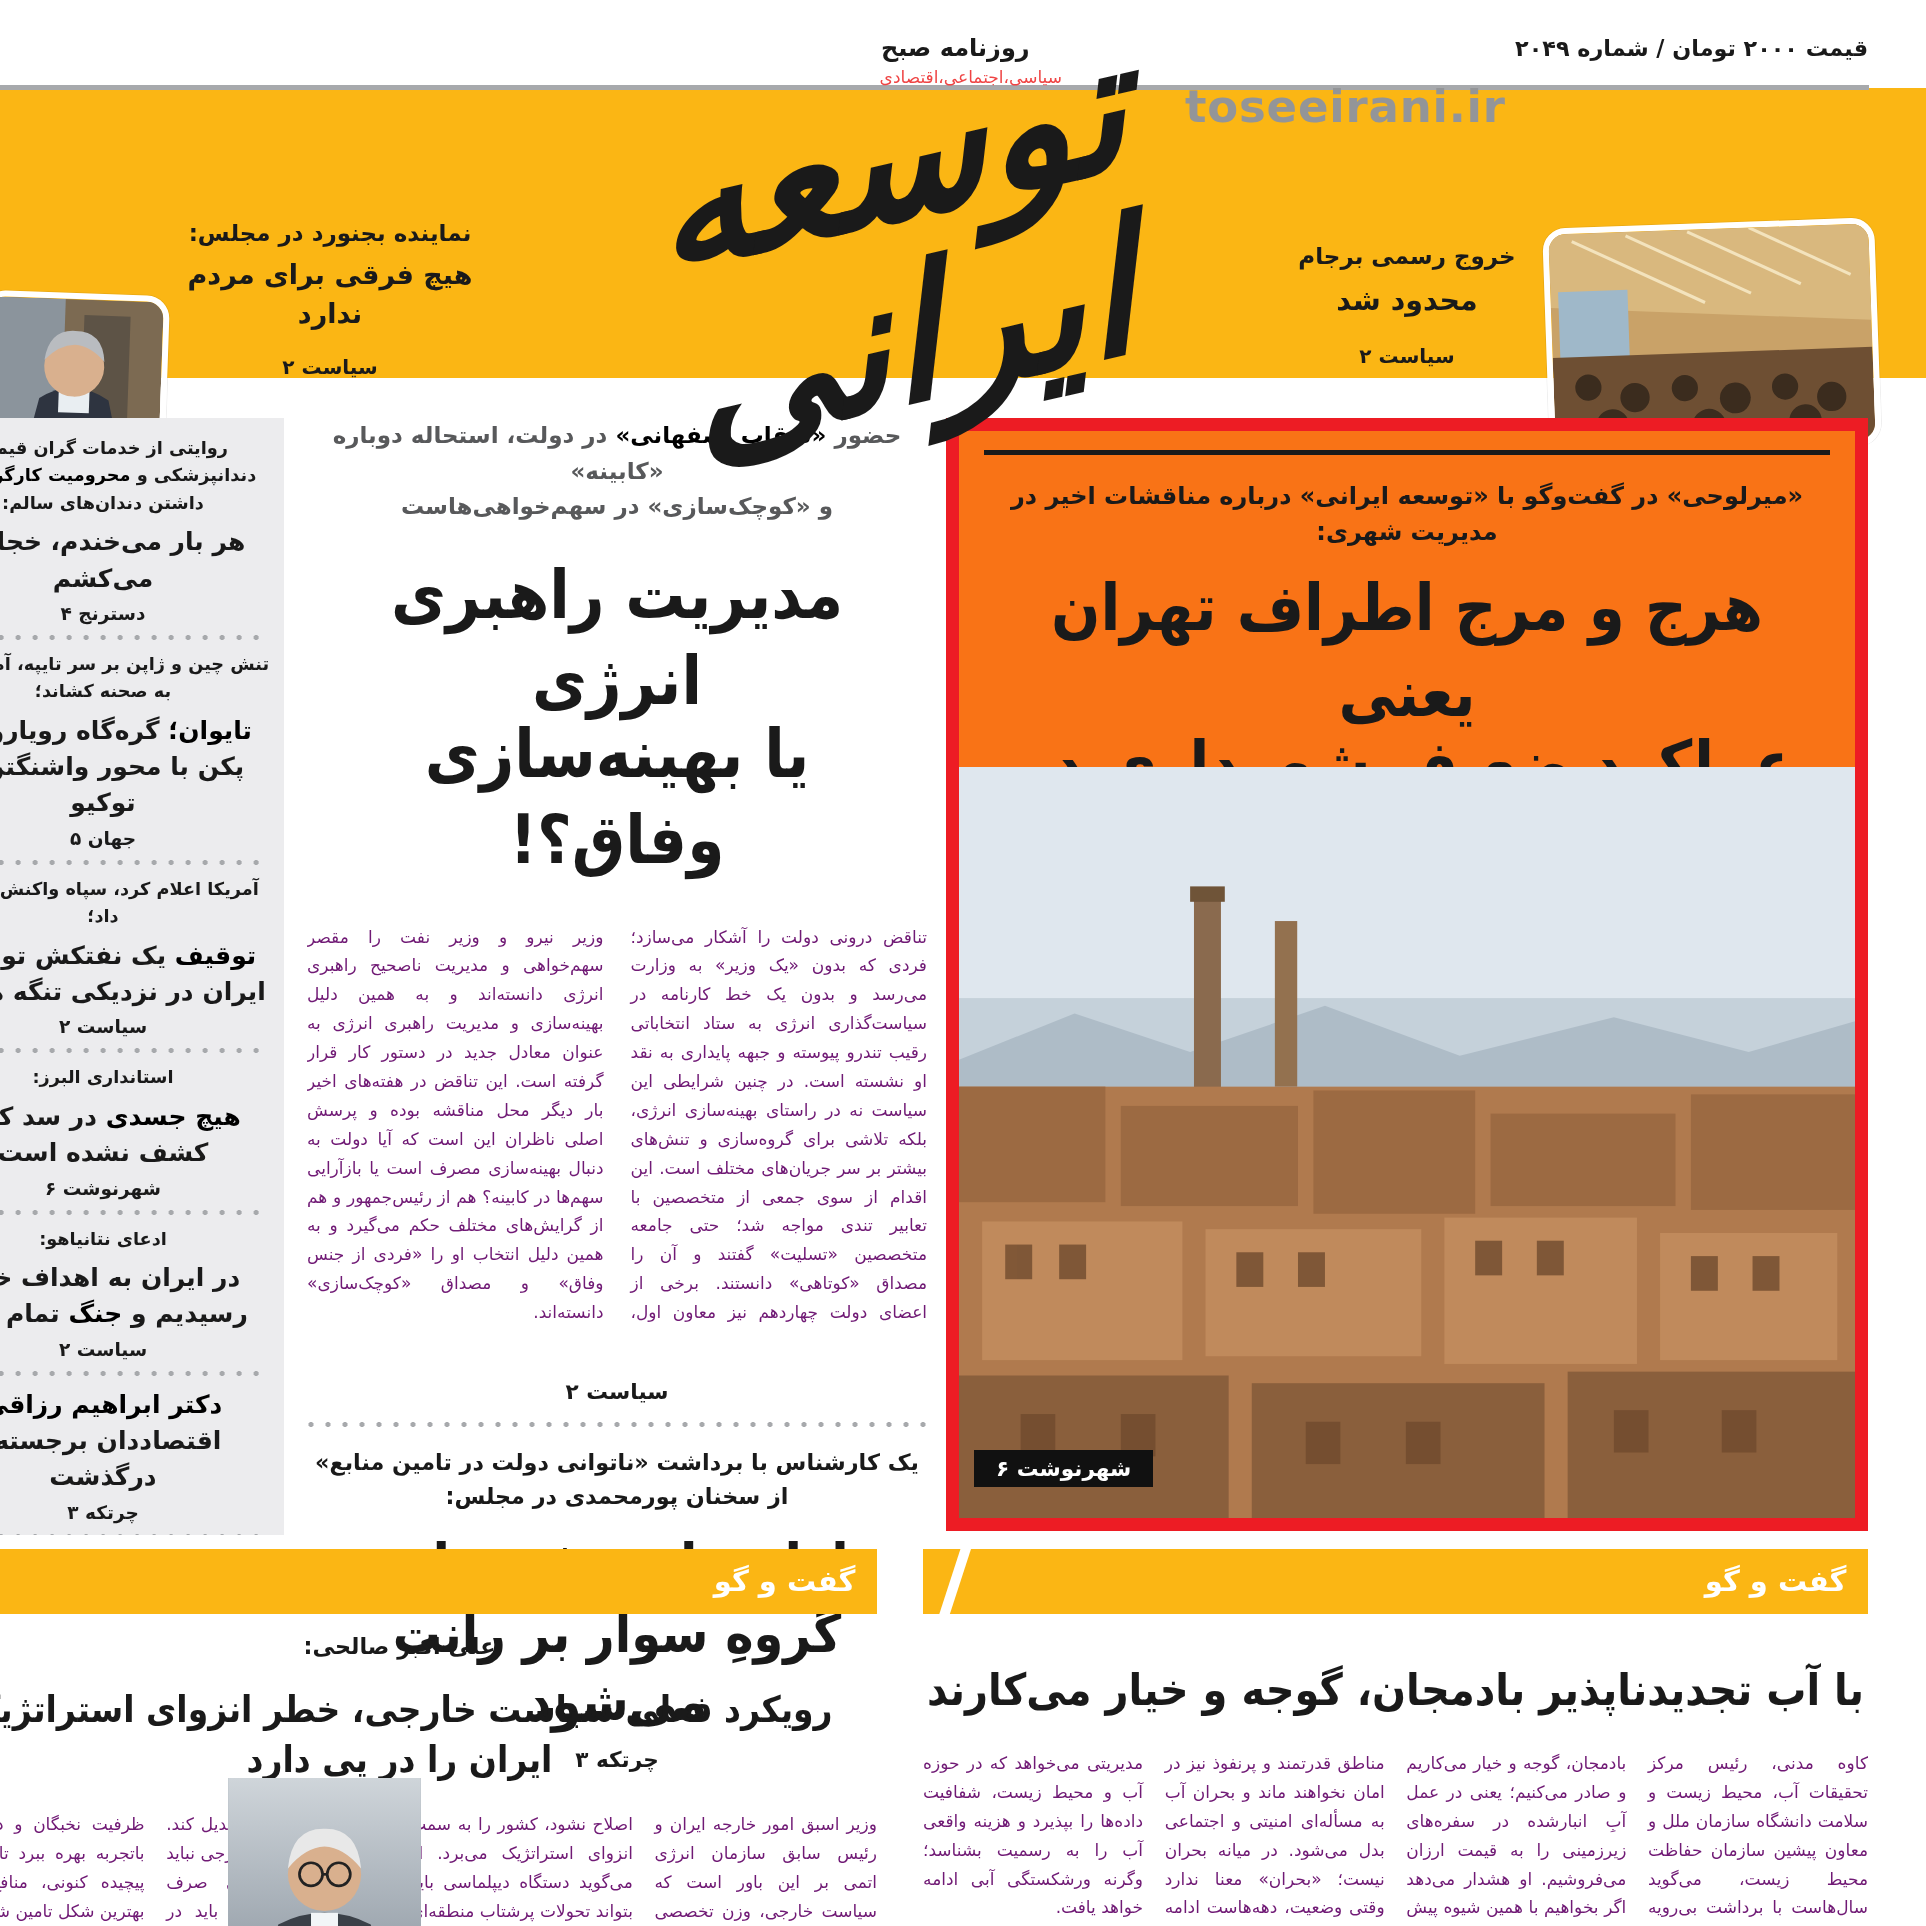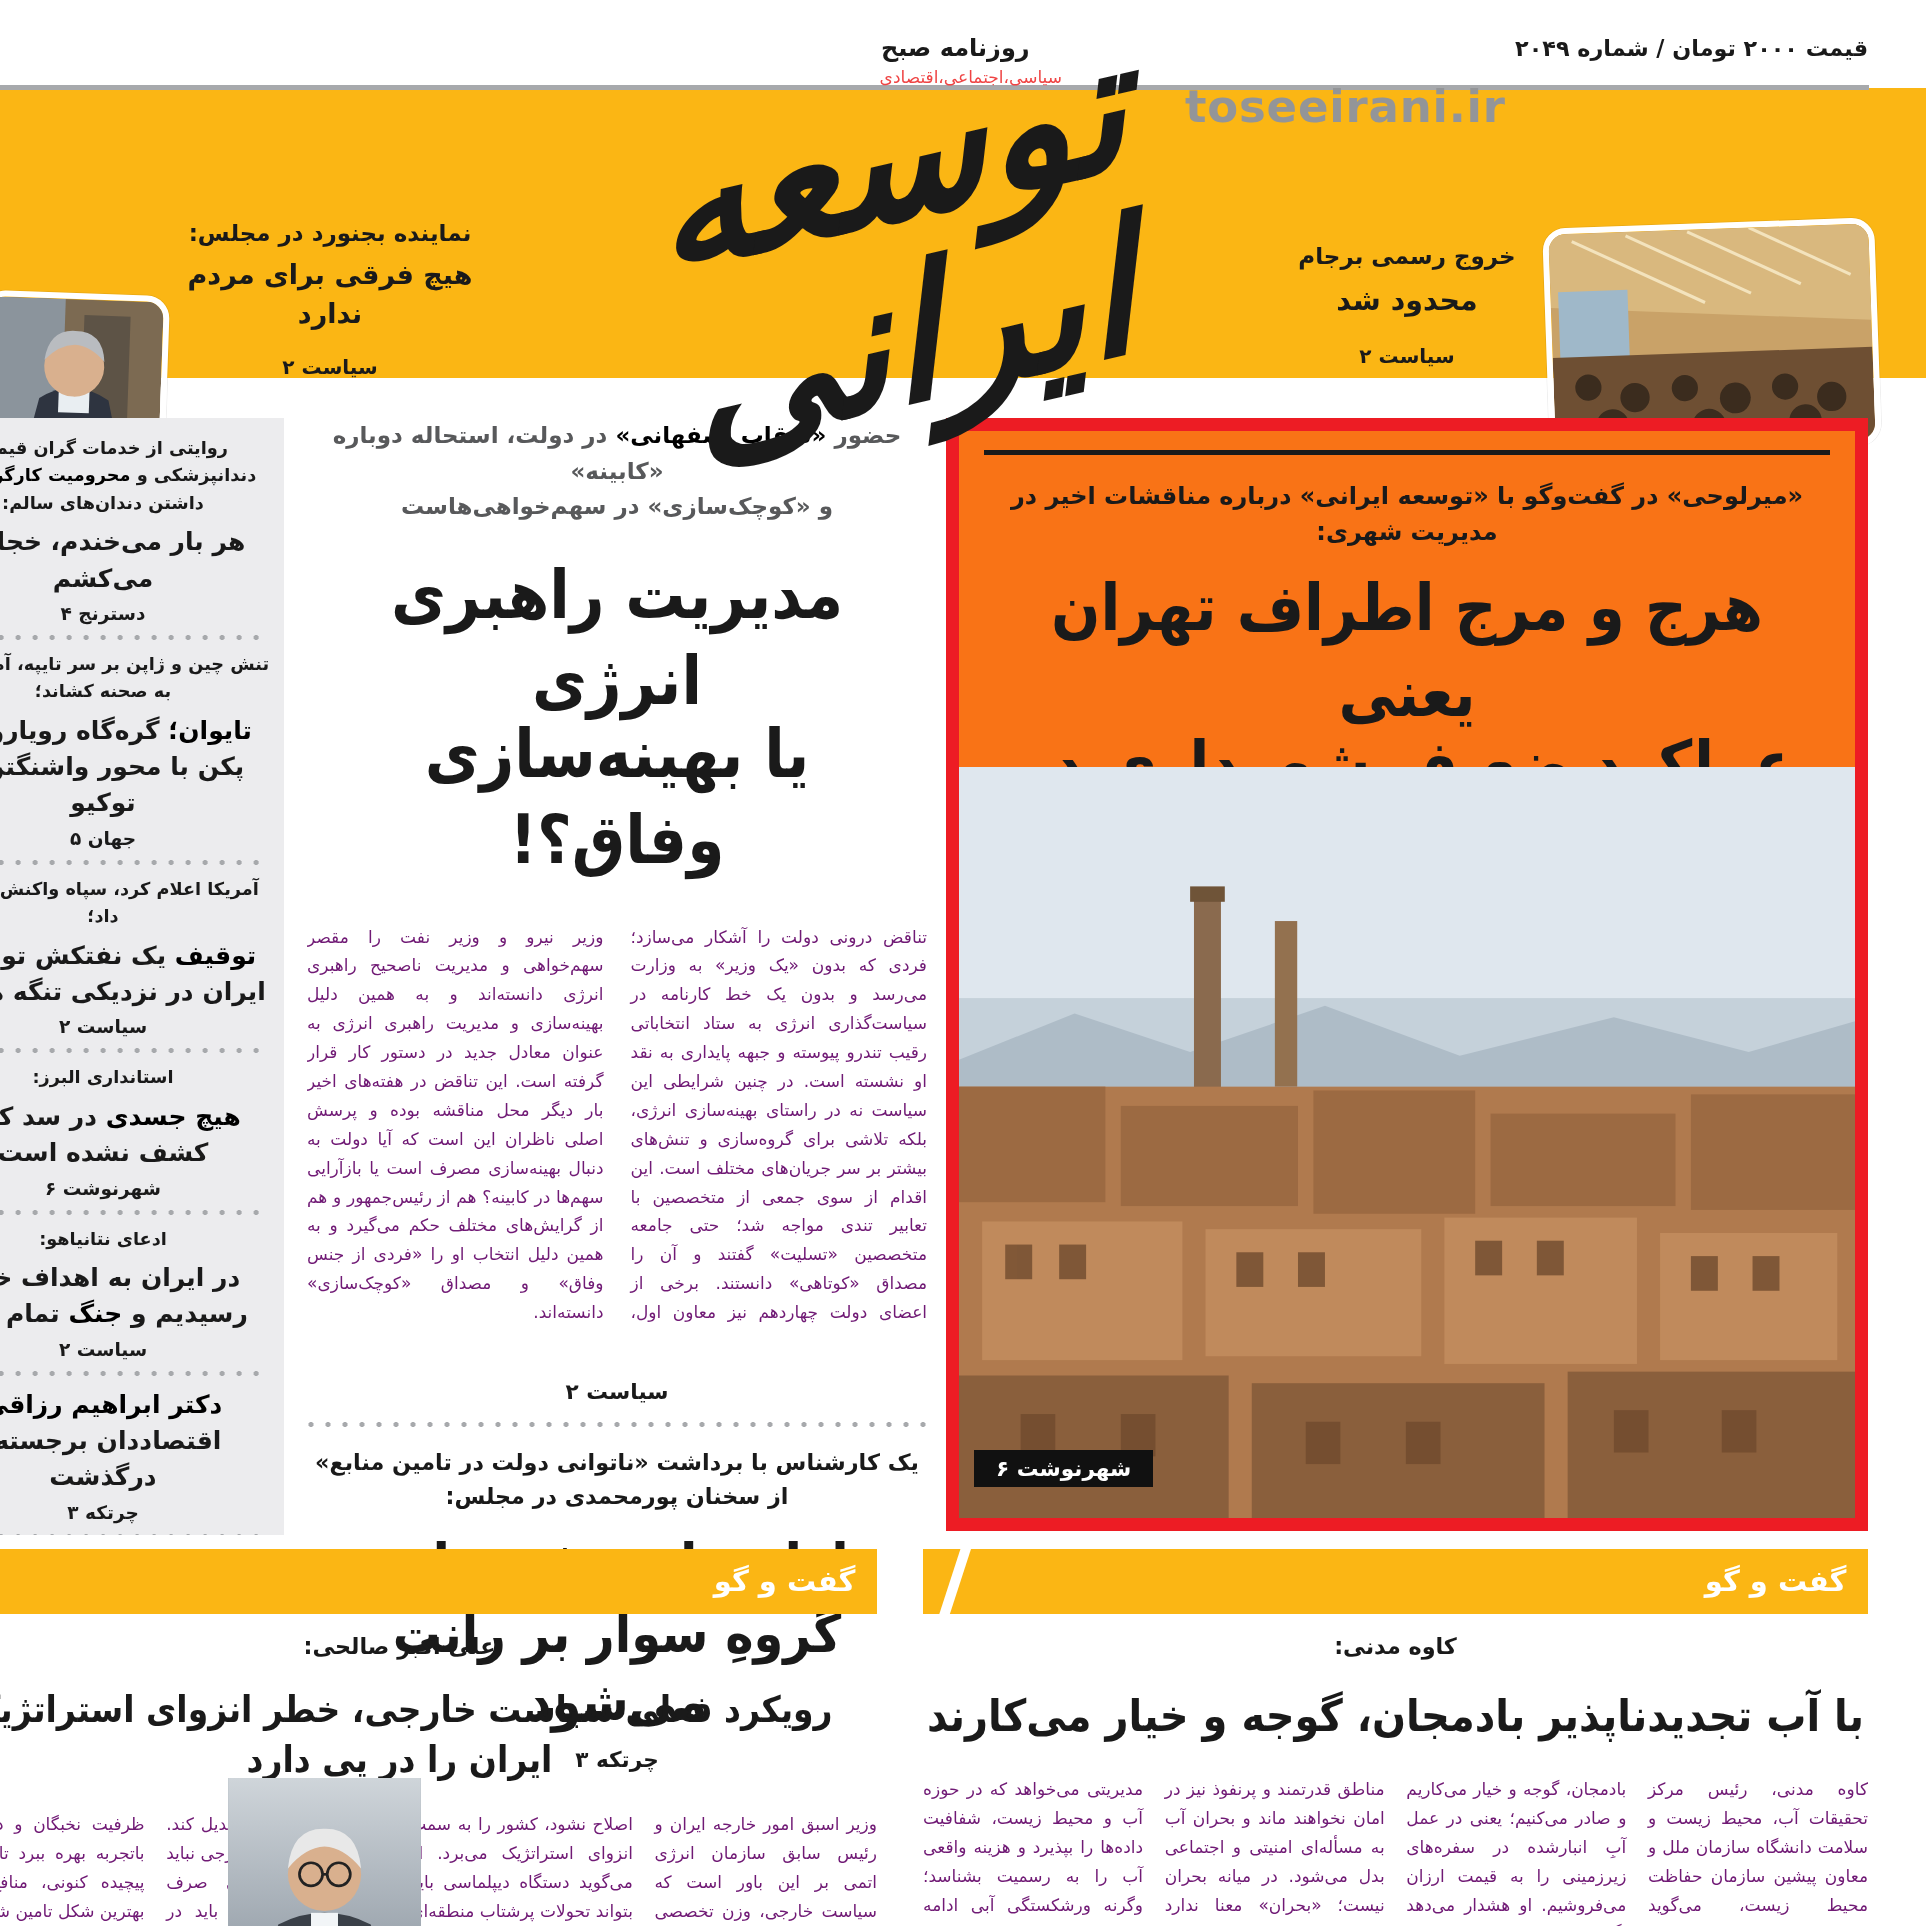--- a/index.html
+++ b/index.html
@@ -281,19 +281,18 @@
       <path d="M155 235 Q165 130 250 132 Q335 130 345 235 Q300 180 250 178 Q200 180 155 235Z" fill="#e8e8e8"></path>
       <g stroke="#222" stroke-width="7" fill="none">
         <circle cx="215" cy="250" r="30"></circle>
           <circle cx="287" cy="250" r="30"></circle>
           <line x1="245" y1="250" x2="257" y2="250"></line>
       </g>
     </svg>
   </div>
 
   <div class="abs madani ctr">
-    <div class="iv-k">کاوه مدنی:</div>
     <div class="iv-h">با آب تجدیدناپذیر بادمجان، گوجه و خیار می‌کارند</div>
     <div class="iv-b1 body-sm jst">کاوه مدنی، رئیس مرکز تحقیقات آب، محیط زیست و سلامت دانشگاه سازمان ملل و معاون پیشین سازمان حفاظت محیط زیست، می‌گوید سال‌هاست با برداشت بی‌رویه از منابع آب تجدیدناپذیر، بادمجان، گوجه و خیار می‌کاریم و صادر می‌کنیم؛ یعنی در عمل آبِ انبارشده در سفره‌های زیرزمینی را به قیمت ارزان می‌فروشیم. او هشدار می‌دهد اگر بخواهیم با همین شیوه پیش برویم باید پذیرفت که حتی مناطق قدرتمند و پرنفوذ نیز در امان نخواهند ماند و بحران آب به مسأله‌ای امنیتی و اجتماعی بدل می‌شود. در میانه بحران نیست؛ «بحران» معنا ندارد وقتی وضعیت، دهه‌هاست ادامه دارد و ما به آن خو گرفته‌ایم. مدیریتی می‌خواهد که در حوزه آب و محیط زیست، شفافیت داده‌ها را بپذیرد و هزینه واقعی آب را به رسمیت بشناسد؛ وگرنه ورشکستگی آبی ادامه خواهد یافت.</div>
   </div>
 
 </div>
 
 
 </body></html>

